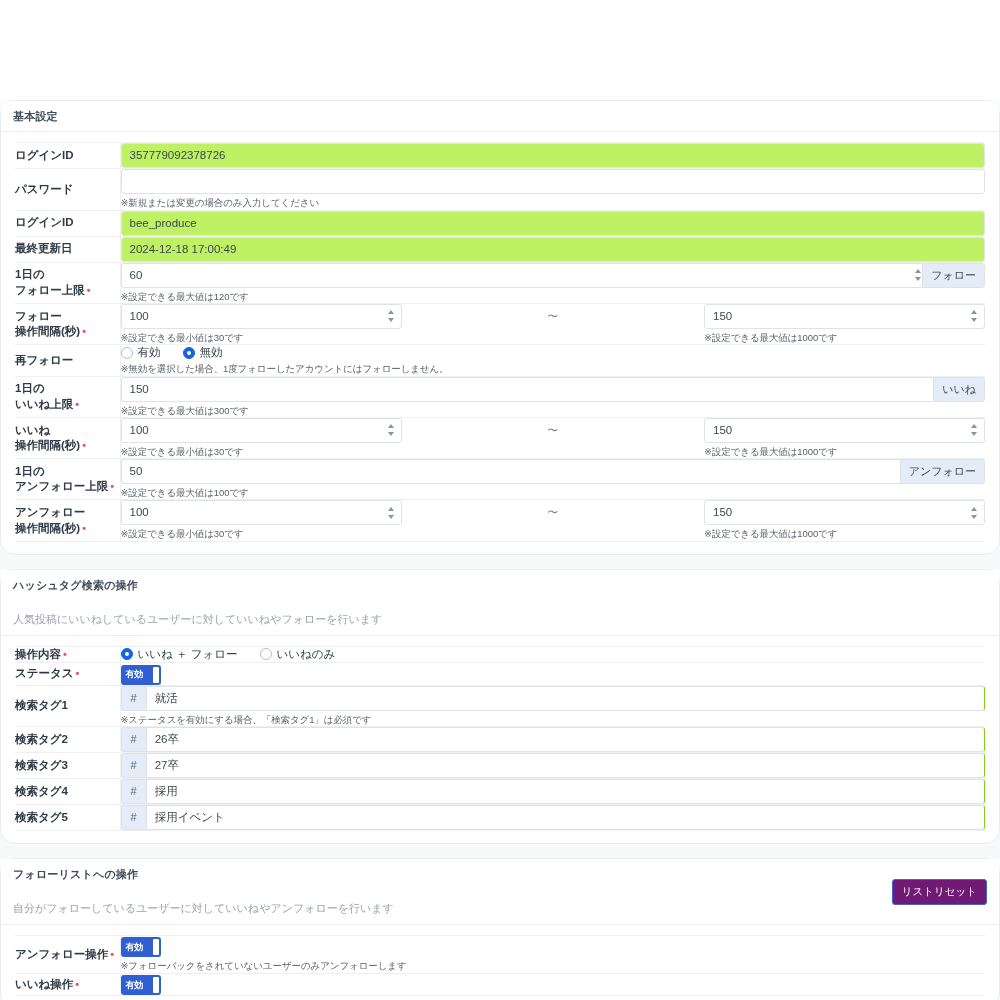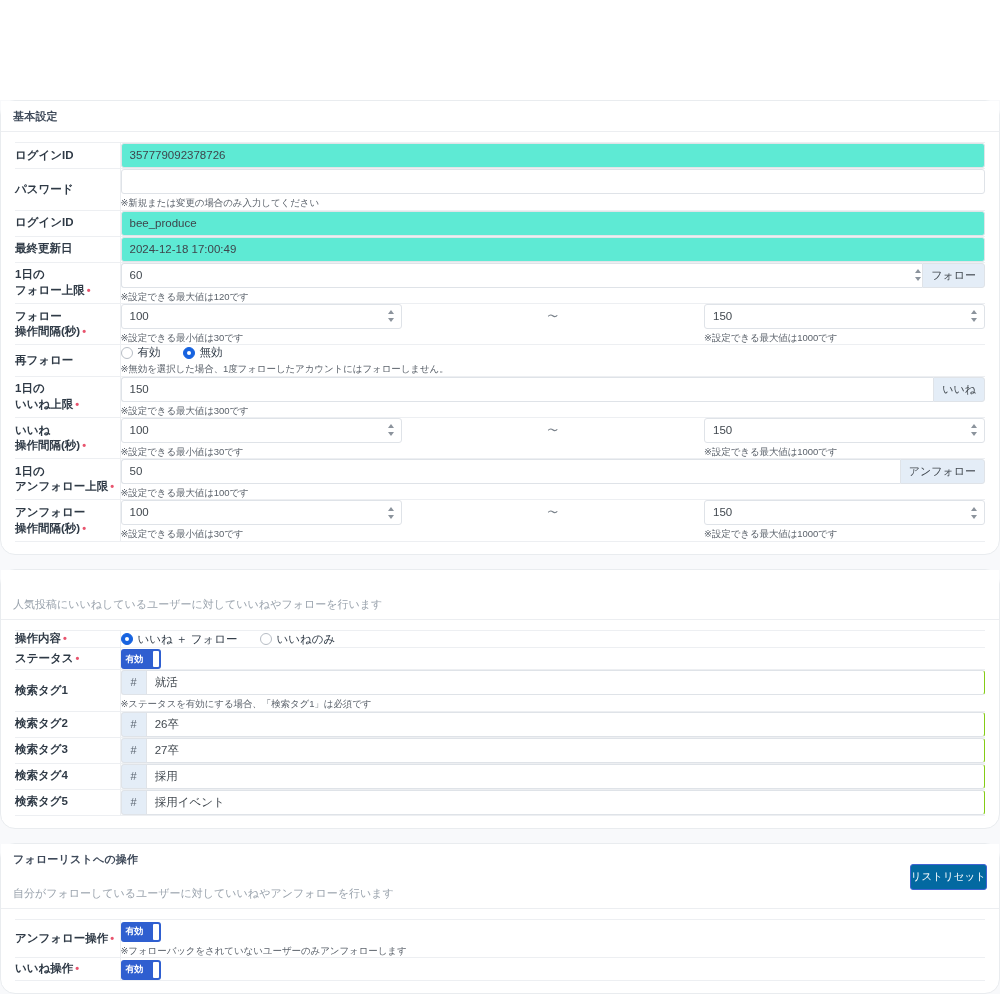--- a/index.html
+++ b/index.html
@@ -66,21 +66,21 @@
     height: 25px;
     border: 1px solid #dfe3e8;
     border-radius: 3px;
     background: #ffffff;
     font-size: 11.5px;
     color: #41484f;
     padding: 0 8px;
     line-height: 23px;
     font-family: inherit;
   }
-  .inp.ro { background: #5eead4; border-color: #e1e4e8; color: #3e454c; }
+  .inp.ro { background: #bef264; border-color: #e1e4e8; color: #3e454c; }
   .inp.blank { background: #ffffff; }
 
   .hint {
     font-size: 9.5px;
     color: #5b626b;
     margin-top: 2px;
     line-height: 1.4;
     letter-spacing: -.1px;
   }
 
@@ -155,22 +155,22 @@
     width: 40px; height: 20px; border-radius: 3px;
     background: #2f5fd0; position: relative; padding-left: 5px;
   }
   .toggle-text { font-size: 9px; color: #ffffff; font-weight: 700; letter-spacing: -.2px; }
   .toggle-knob {
     position: absolute; right: 2px; top: 2px;
     width: 6px; height: 16px; background: #ffffff; border-radius: 1px;
   }
 
   .btn-primary {
-    background: #0369a1; border: 1px solid #4064d2; color: #fff;
-    font-size: 10.5px; border-radius: 3px; padding: 5px 0;
+    background: #701a75; border: 1px solid #4064d2; color: #fff;
+    font-size: 10.5px; border-radius: 3px; padding: 5px 9px;
     font-family: inherit; cursor: pointer; white-space: nowrap;
   }
 </style>
 </head>
 <body>
 
 <div class="page-top-blank"></div>
 
 <div class="page-body">
 
@@ -371,20 +371,21 @@
           </td>
         </tr>
 
       </tbody>
         </table>
     </div>
   </div>
 
   <div class="card">
     <div class="card-header">
+      <div class="card-title">ハッシュタグ検索の操作</div>
       <div class="card-sub">人気投稿にいいねしているユーザーに対していいねやフォローを行います</div>
     </div>
     <div class="card-body">
       <table class="tbl">
 
         <tbody>
             <tr>
           <td class="lbl-cell">
             <div class="lbl">
               <span>操作内容</span><span class="req">•</span>

